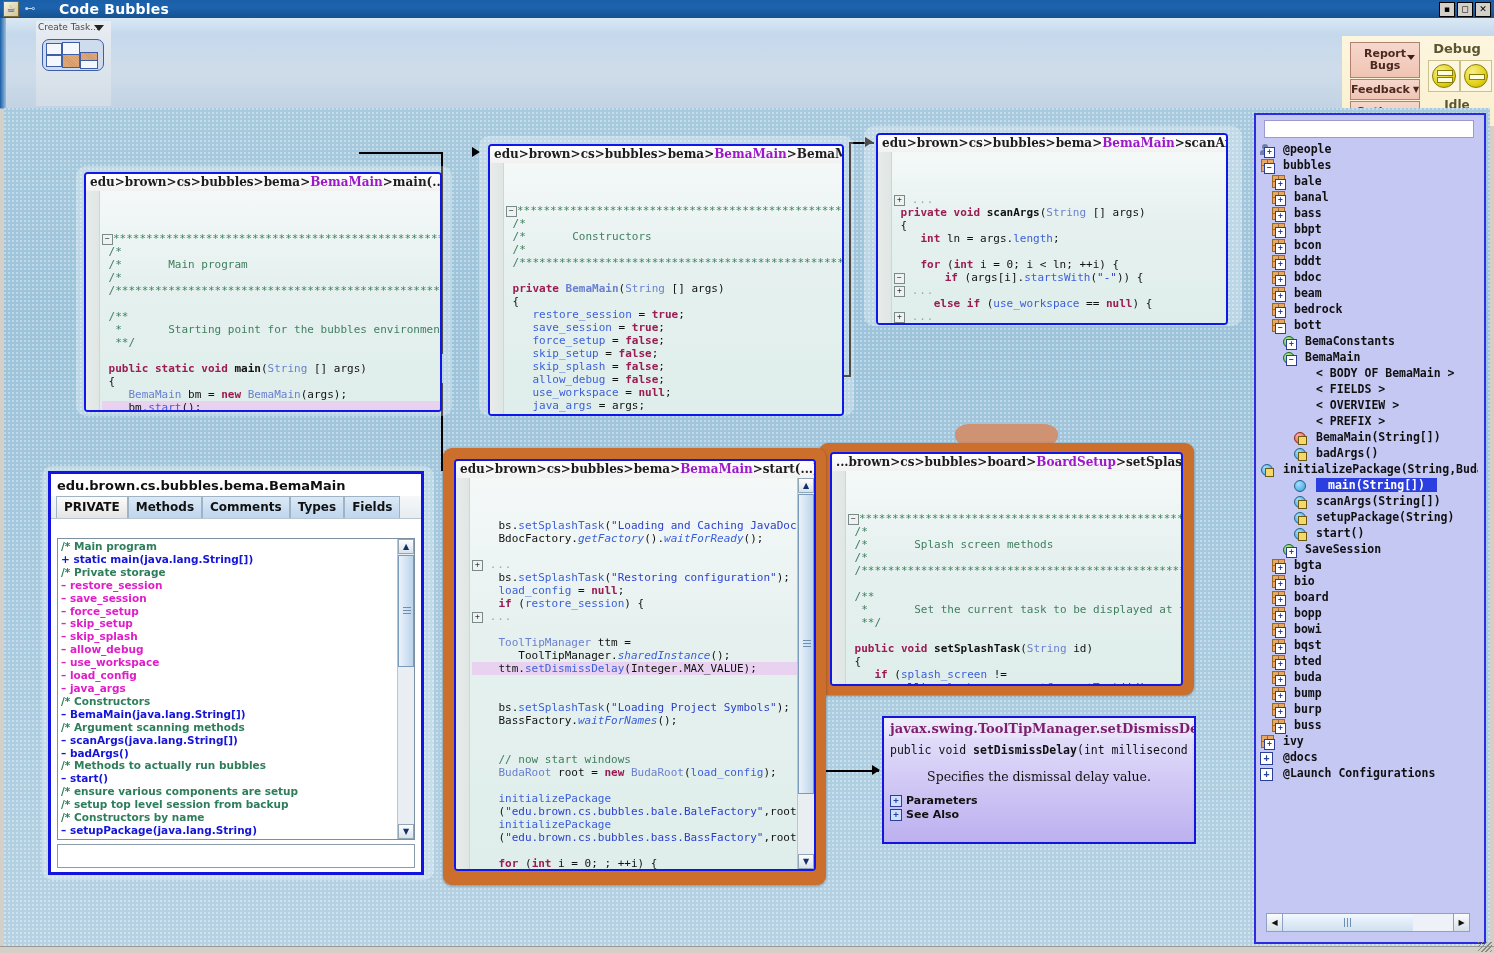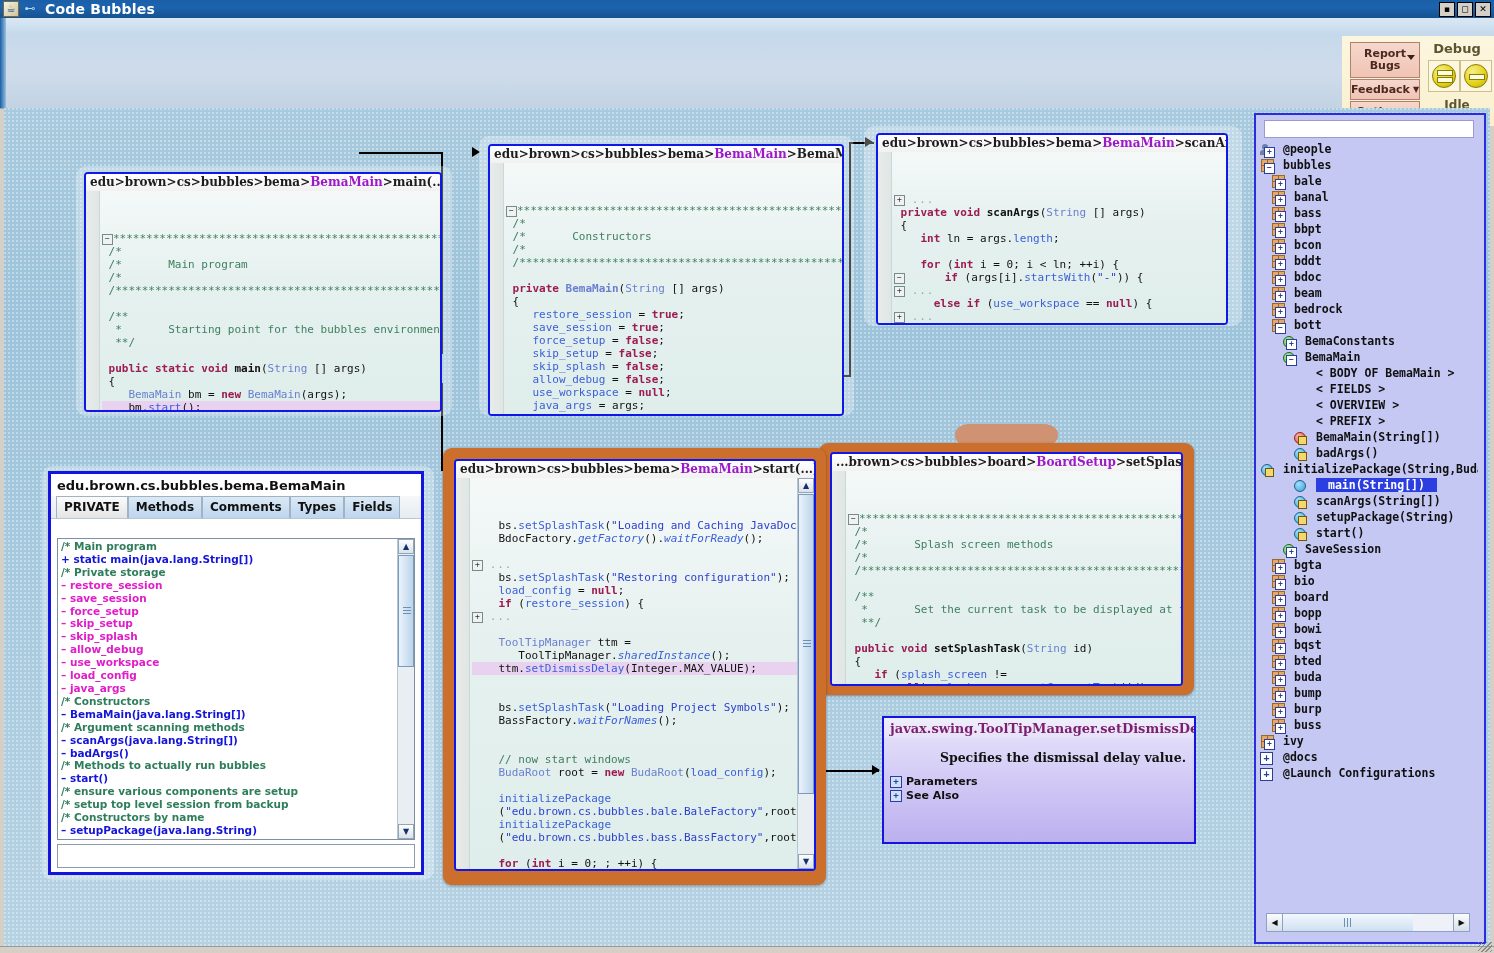--- a/index.html
+++ b/index.html
@@ -17,21 +17,21 @@
     display:flex;align-items:center;
   }
   .titlebar .tb-icon{
     width:14px;height:14px;margin-left:3px;border:1px solid #7a6a3a;
     background:linear-gradient(135deg,#f7f2dd,#cfc49a);position:relative;
     display:flex;align-items:center;justify-content:center;
     font-size:10px;color:#1a3c8c;line-height:1;
   }
   .titlebar .tb-pin{width:18px;height:14px;margin-left:2px;color:#bcd6ef;font-size:11px;line-height:14px;text-align:center;}
   .titlebar .tb-title{
-    color:#ffffff;font-size:14px;font-weight:bold;margin-left:6px;
+    color:#ffffff;font-size:14px;font-weight:bold;margin-left:20px;
     font-family:"DejaVu Sans",sans-serif;letter-spacing:.2px;
   }
   .tb-buttons{position:absolute;right:3px;top:2px;display:flex;gap:2px;}
   .tb-btn{
     width:14px;height:13px;background:#d4d0c8;border:1px solid #000;
     display:flex;align-items:center;justify-content:center;font-size:9px;line-height:1;color:#000;
   }
 
   
   .toolstrip{
@@ -198,21 +198,21 @@
   .sb-hsb .pad{width:40px;background:#eef2f8;}
 
   
   .jdoc{position:absolute;}
   .jdoc .jframe{position:absolute;inset:0;border:2px solid #1414e0;box-sizing:border-box;
      background:linear-gradient(to bottom,#e9e6fb 0%,#d4ccf6 45%,#bcb0ef 100%);overflow:hidden;}
   .jdoc .jhead{font-family:"DejaVu Serif",serif;font-size:13px;font-weight:bold;color:#7b1f6e;padding:3px 0 2px 6px;
      background:linear-gradient(to bottom,#efeefb,#e6e2f8);}
   .jdoc .jsig{font-family:"DejaVu Sans Mono",monospace;font-size:11.5px;color:#111;padding:5px 0 0 6px;white-space:nowrap;overflow:hidden;}
   .jdoc .jsig b{font-weight:bold;}
-  .jdoc .jdesc{font-family:"DejaVu Serif",serif;font-size:12.5px;color:#111;text-align:right;padding:12px 8px 10px 8px;font-weight:bold;}
+  .jdoc .jdesc{font-family:"DejaVu Serif",serif;font-size:12.5px;color:#111;text-align:center;padding:12px 8px 10px 8px;}
   .jdoc .jlink{font-family:"DejaVu Sans",sans-serif;font-size:11px;font-weight:bold;color:#111;padding-left:6px;line-height:14px;display:flex;align-items:center;}
   .jdoc .jlink .pb{width:10px;height:10px;border:1px solid #2a3f9a;background:#cfe0ff;color:#2a3f9a;font-size:9px;line-height:8px;
      text-align:center;font-family:"DejaVu Sans Mono",monospace;margin-right:4px;}
 
   
   .conn{position:absolute;background:#000;}
   .arrow{position:absolute;width:0;height:0;}
   .arrow.right{border-top:5px solid transparent;border-bottom:5px solid transparent;border-left:8px solid #000;}
 
   
@@ -232,20 +232,32 @@
     <div class="tb-buttons">
       <div class="tb-btn">▪</div>
       <div class="tb-btn">◻</div>
       <div class="tb-btn">✕</div>
     </div>
   </div>
 
   <div class="toolstrip">
     <div class="leftedge"></div>
 
+    <div class="create-task">
+      <div class="ct-label">Create Task...</div>
+      <div class="ct-caret"></div>
+      <div class="ct-thumb">
+        <i style="left:3px;top:3px;width:14px;height:10px;"></i>
+        <i style="left:19px;top:2px;width:16px;height:11px;"></i>
+        <i style="left:3px;top:15px;width:14px;height:10px;"></i>
+        <i class="or" style="left:19px;top:14px;width:16px;height:12px;"></i>
+        <i class="or" style="left:37px;top:12px;width:16px;height:7px;"></i>
+        <i style="left:37px;top:20px;width:16px;height:7px;"></i>
+      </div>
+    </div>
 
     <div class="rt-panel">
       <div class="rt-btn" id="btn-report">
         <span>Report</span>
         <span>Bugs</span>
         <span class="cr"></span>
       </div>
       <div class="rt-btn" id="btn-feedback">
         <span>Feedback</span>
         <span class="rt-caret-inline">▼</span>
@@ -450,20 +462,21 @@
 <span class="plain">    </span><span class="kw">if</span><span class="plain"> (</span><span class="fld">splash_screen</span><span class="plain"> !=</span>
 <span class="plain">       </span><span class="kw">null</span><span class="plain">) </span><span class="fld">splash_screen</span><span class="plain">.</span><span class="mth">setCurrentTask</span><span class="plain">(id);</span>
 </pre>
         </div>
       </div>
     </div>
 
     <div class="jdoc" style="left:878px;top:608px;width:314px;height:128px;">
       <div class="jframe">
         <div class="jhead">javax.swing.ToolTipManager.setDismissDelay</div>
+        <div class="jsig"><span>public void </span><b>setDismissDelay</b><span>(int millisecond</span></div>
         <div class="jdesc">Specifies the dismissal delay value.</div>
         <div class="jlink">
             <span class="pb">+</span>
             <span>Parameters</span>
           </div>
         <div class="jlink">
             <span class="pb">+</span>
             <span>See Also</span>
           </div>
       </div>

